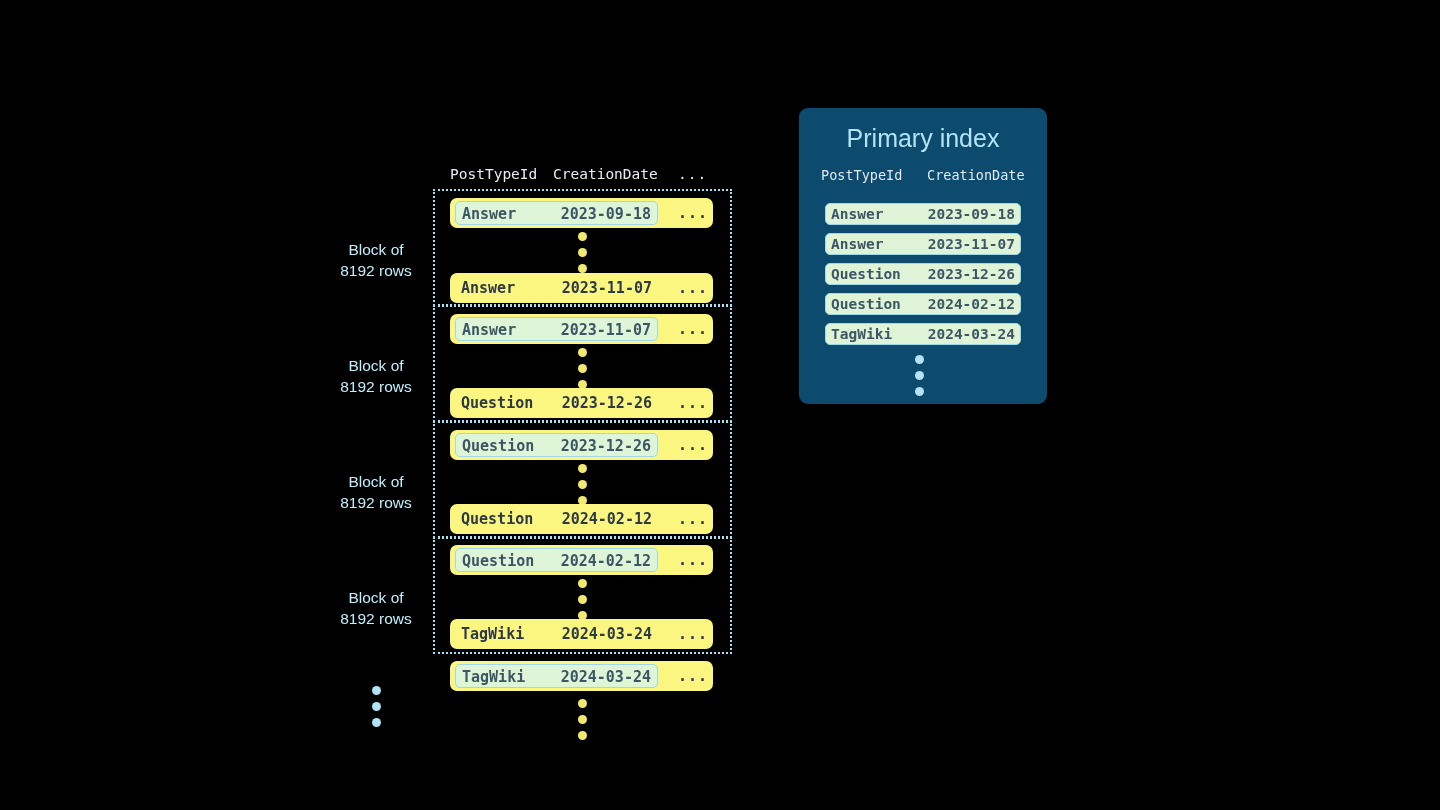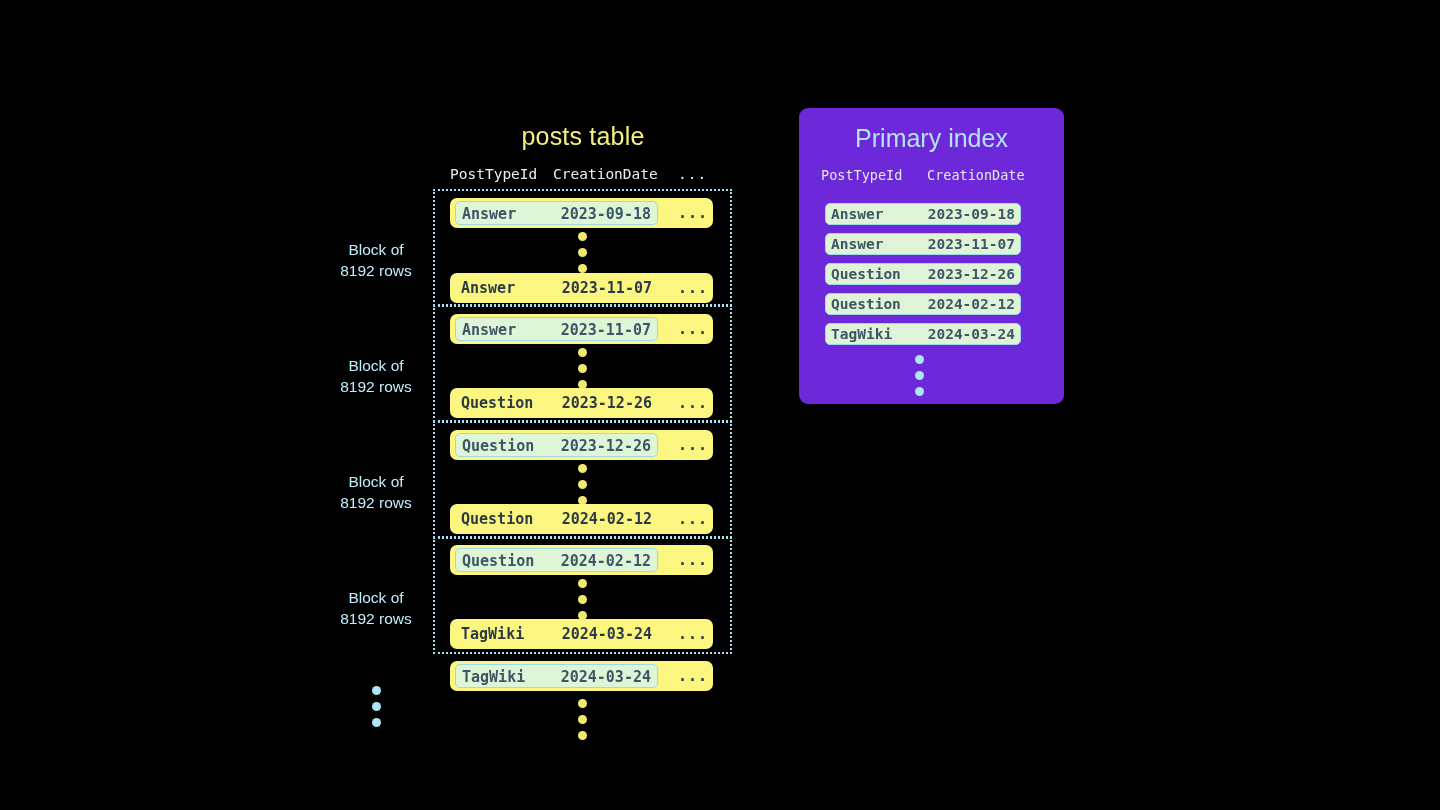--- a/index.html
+++ b/index.html
@@ -133,23 +133,22 @@
   .vdots.cyan i { background: #aee4f5; }
   .vdots i:last-child { margin-bottom: 0; }
 
   
   .index-panel {
     position: absolute;
     left: 799px;
     top: 108px;
     width: 248px;
     height: 296px;
-    background: #6d28d9;
+    background: #0c4a6e;
     border-radius: 9px;
-    padding-left: 17px;
   }
   .index-title {
     position: absolute;
     left: 0;
     top: 16px;
     width: 100%;
     text-align: center;
     font-size: 25px;
     color: #b2e4f5;
     white-space: nowrap;
@@ -189,21 +188,20 @@
     white-space: nowrap;
   }
   .index-row .c-type { left: 5px; }
   .index-row .c-date { right: 5px; }
 </style>
 </head>
 <body>
 
 <div class="stage">
 
-  <div class="posts-title">posts table</div>
 
   <div class="posts-header">
     <span class="h-type">PostTypeId</span>
     <span class="h-date">CreationDate</span>
     <span class="h-more">...</span>
   </div>
 
   <div class="block" style="top:189px; height:117px;"></div>
   <div class="block-label" style="left:316px; top:239px;">Block of
 8192 rows</div>

